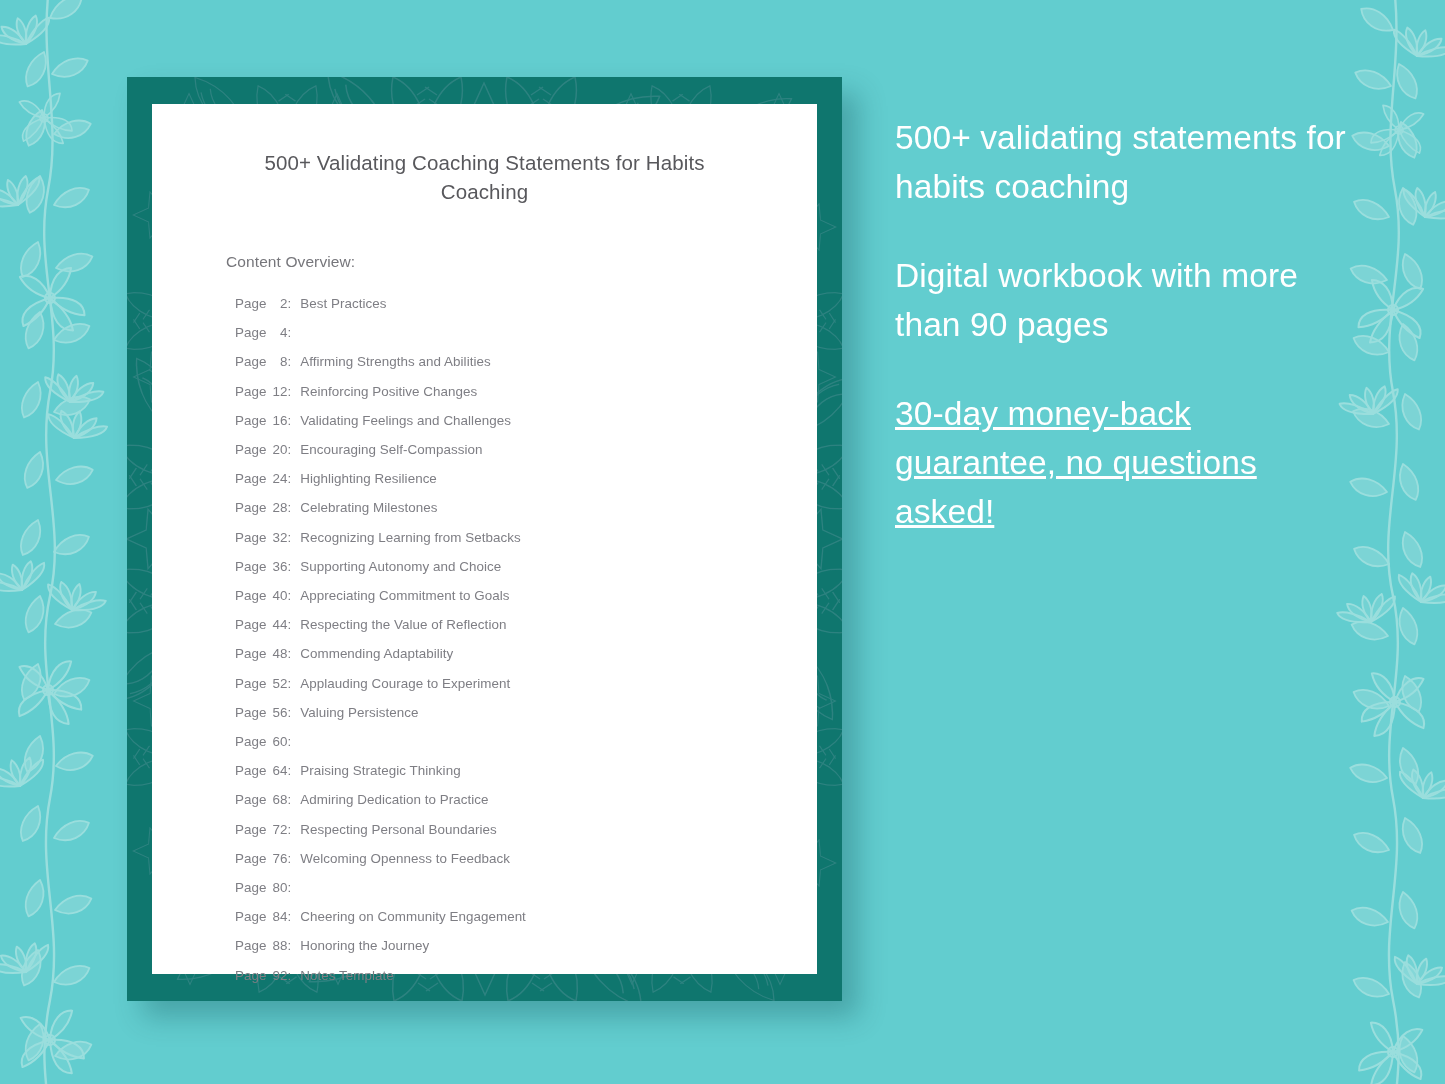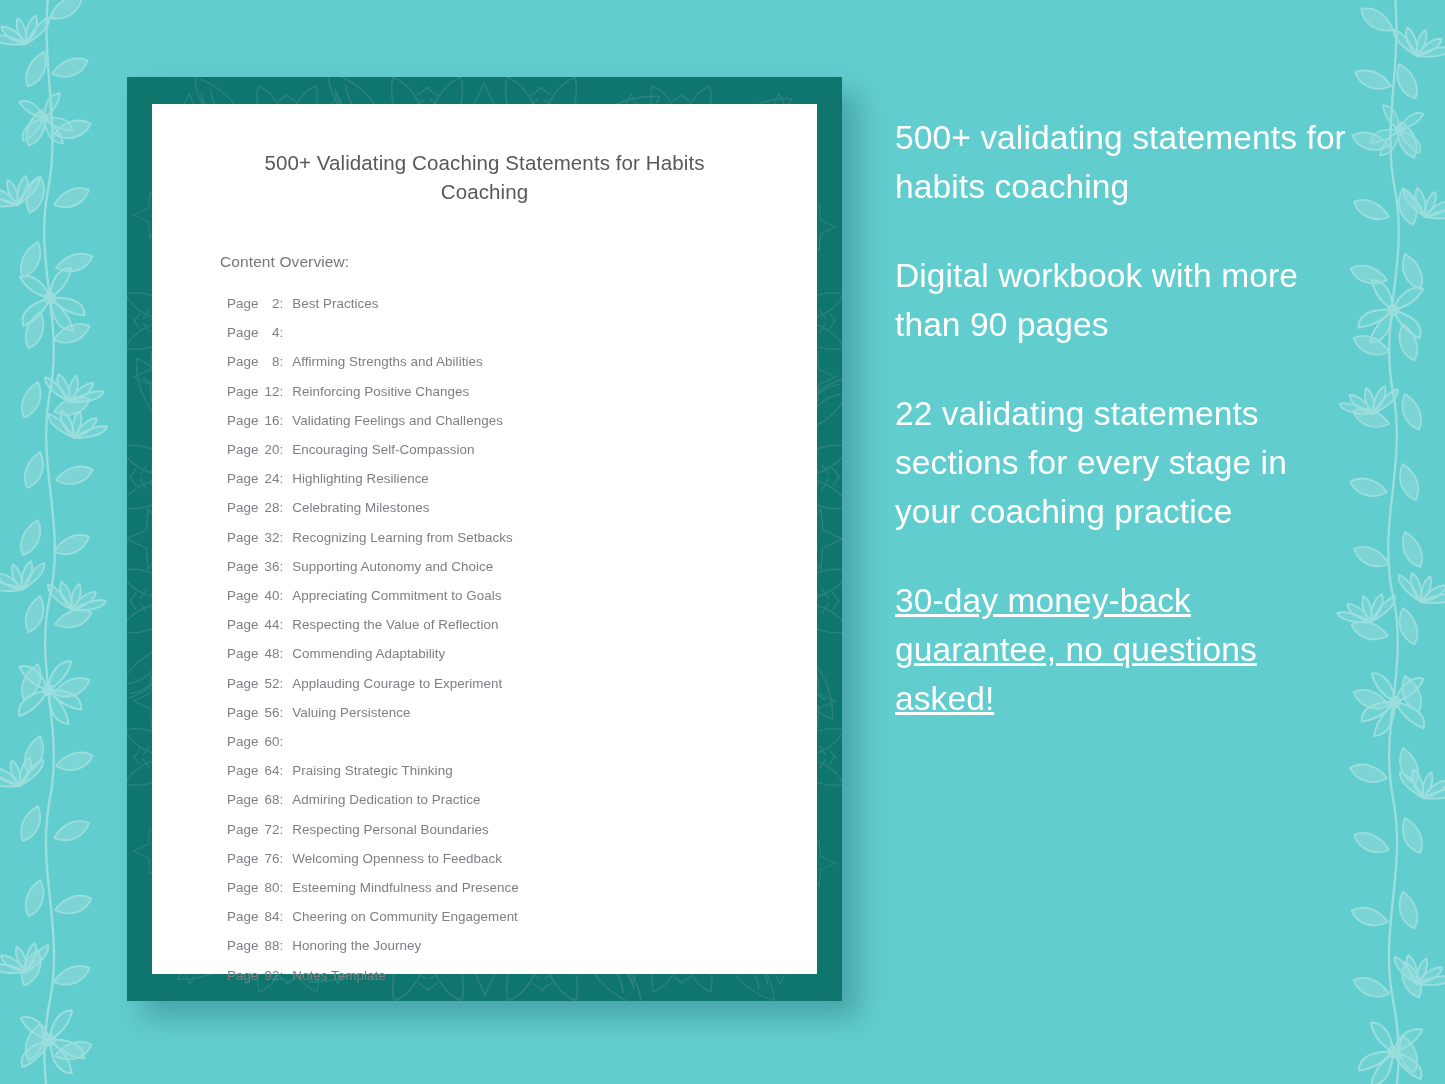--- a/index.html
+++ b/index.html
@@ -62,30 +62,30 @@
     line-height: 29px;
     color: #58585c;
     text-align: center;
     font-weight: 400;
     letter-spacing: .1px;
     padding: 0 42px;
   }
 
   .doc-subhead {
     margin-top: 47px;
-    margin-left: 22px;
+    margin-left: 28px;
     font-size: 15.5px;
     color: #76767b;
     font-weight: 400;
     letter-spacing: .1px;
   }
 
   .toc {
     margin-top: 18px;
-    margin-left: 29px;
+    margin-left: 37px;
     list-style: none;
   }
 
   .toc-row {
     display: flex;
     align-items: baseline;
     font-size: 13.4px;
     line-height: 29.2px;
     color: #7e7e84;
     letter-spacing: .05px;
@@ -444,21 +444,20 @@
           <span class="toc-title">Respecting Personal Boundaries</span>
         </li>
         <li class="toc-row">
           <span class="toc-pagelabel">Page </span>
           <span class="toc-num">76:</span>
           <span class="toc-title">Welcoming Openness to Feedback</span>
         </li>
         <li class="toc-row">
           <span class="toc-pagelabel">Page </span>
           <span class="toc-num">80:</span>
-          <span class="toc-title">Esteeming Mindfulness and Presence</span>
         </li>
         <li class="toc-row">
           <span class="toc-pagelabel">Page </span>
           <span class="toc-num">84:</span>
           <span class="toc-title">Cheering on Community Engagement</span>
         </li>
         <li class="toc-row">
           <span class="toc-pagelabel">Page </span>
           <span class="toc-num">88:</span>
           <span class="toc-title">Honoring the Journey</span>
@@ -468,15 +467,14 @@
           <span class="toc-num">92:</span>
           <span class="toc-title">Notes Template</span>
         </li>
       </ul>
   </div>
 </div>
 
 <div class="promo" id="promo-list">
     <div class="promo-item">500+ validating statements for habits coaching</div>
     <div class="promo-item">Digital workbook with more than 90 pages</div>
-    <div class="promo-item">22 validating statements sections for every stage in your coaching practice</div>
     <div class="promo-item">30-day money-back guarantee, no questions asked!</div>
   </div>
 
 </body></html>

